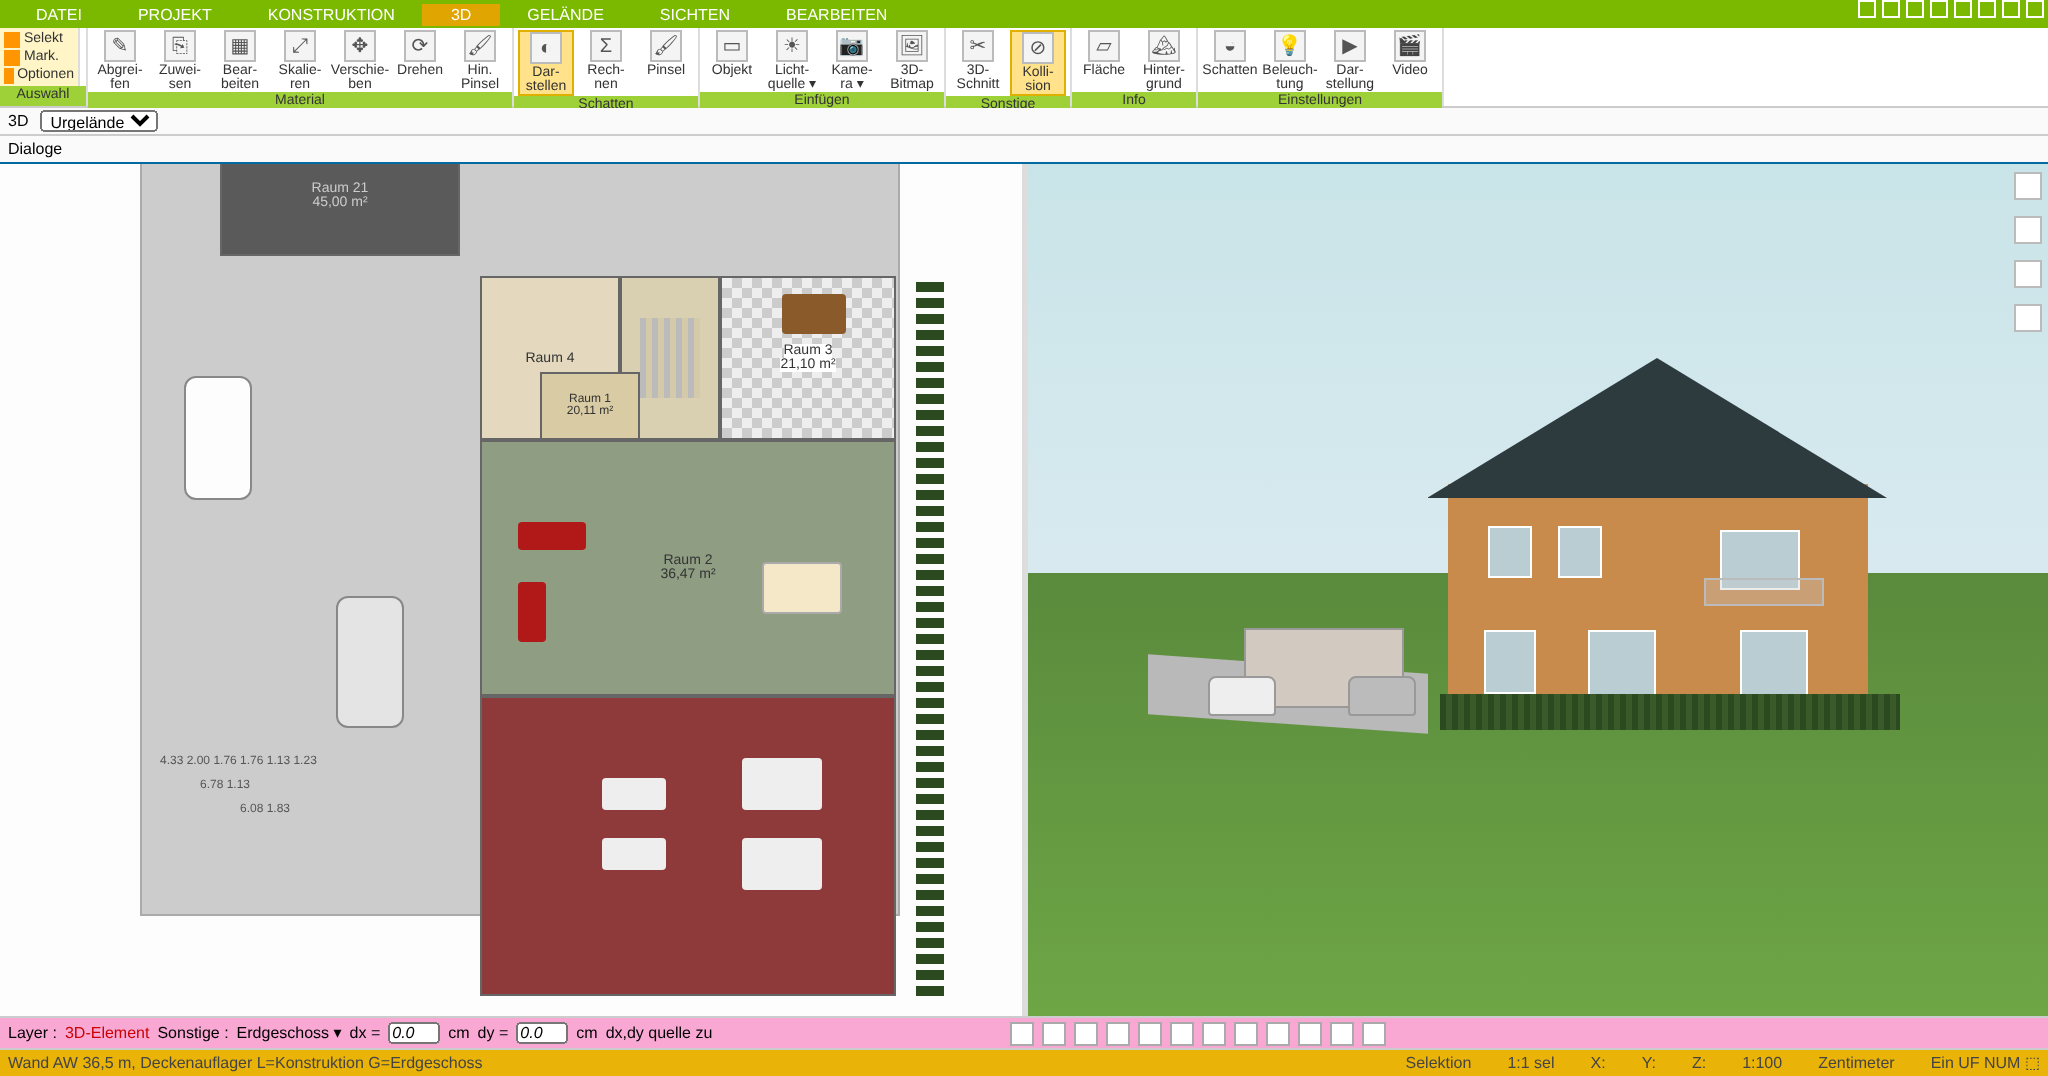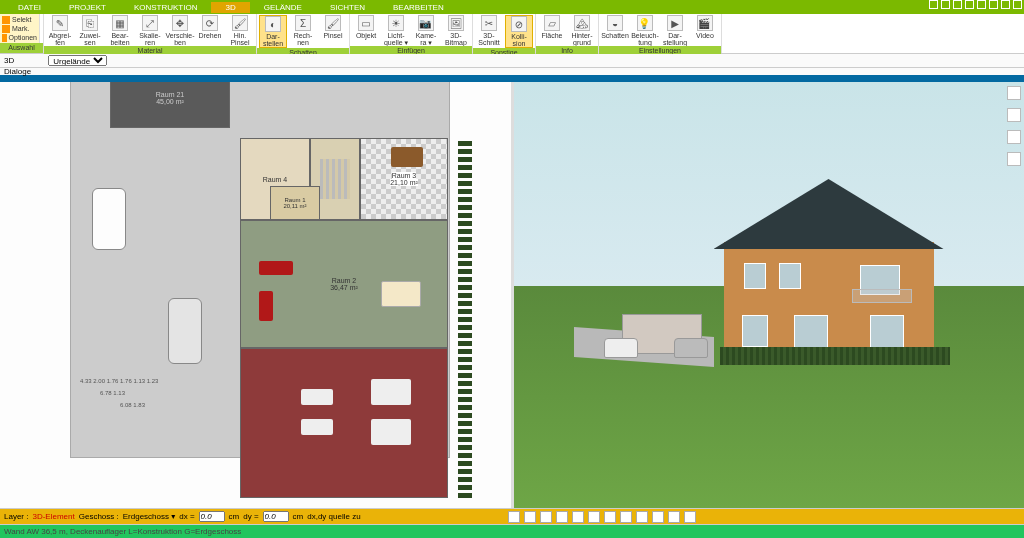--- a/index.html
+++ b/index.html
@@ -19,21 +19,21 @@
   .ribbon .preicon { width: 8px; height: 8px; background: #ff9500; display: inline-block; }
   .ribbon .group { display: flex; flex-direction: column; border-right: 1px solid #ddd; }
   .ribbon .tools { display: flex; flex: 1; padding: 1px 2px 0 2px; gap: 2px; }
   .ribbon .tool { display: flex; flex-direction: column; align-items: center; width: 28px; text-align: center; cursor: pointer; line-height: 7px; }
   .ribbon .tool.active { background: #ffe28a; border: 1px solid #e0b000; }
   .ribbon .tool .ico { width: 16px; height: 16px; margin-bottom: 1px; display: inline-flex; align-items: center; justify-content: center; background: #f4f4f4; border: 1px solid #bbb; font-size: 10px; color: #555; }
   .ribbon .glabel { height: 10px; background: #9ed038; text-align: center; font-size: 7px; color: #333; line-height: 10px; }
 
   
   .subbar { height: 14px; background: #fafafa; border-bottom: 1px solid #ccc; display: flex; align-items: center; font-size: 8px; padding: 0 4px; gap: 6px; }
-  .subbar select { font-size: 8px; height: 11px; margin-left: 28px; }
+  .subbar select { font-size: 8px; height: 11px; }
 
   
   .main { flex: 1; display: flex; overflow: hidden; background: #fff; }
   .view2d, .view3d { flex: 1; position: relative; overflow: hidden; }
   .view2d { border-right: 3px solid #ddd; background: #fdfdfd; }
 
   
   .plan { position: absolute; left: 40px; top: -4px; width: 420px; height: 470px; }
   .lot  { position: absolute; left: 30px; top: 0; width: 380px; height: 380px; border: 1px solid #aaa; background: #ccc; }
   .room { position: absolute; border: 1px solid #666; display: flex; flex-direction: column; align-items: center; justify-content: center; font-size: 7px; color: #333; }
@@ -48,24 +48,24 @@
   .wall { position: absolute; background: #c98b4b; }
   .roof { position: absolute; left: -10px; top: -8px; width: 230px; height: 70px; background: #2d3a3e; clip-path: polygon(50% 0, 100% 100%, 0 100%); }
   .window { position: absolute; background: #b9cdd3; border: 1px solid #fff; }
   .balcony { position: absolute; border: 1px solid #bbb; background: rgba(200,200,200,.35); }
   .garage { position: absolute; left: 108px; top: 232px; width: 80px; height: 40px; background: #d2c9c1; border: 1px solid #999; }
   .car3d { position: absolute; width: 34px; height: 20px; background: #eee; border: 1px solid #999; border-radius: 4px 4px 2px 2px; }
   .sidepanel { position: absolute; right: 0; top: 4px; width: 20px; display: flex; flex-direction: column; gap: 8px; align-items: center; }
   .sidepanel span { width: 14px; height: 14px; border: 1px solid #bbb; background: #fff; display: inline-block; }
 
   
-  .editbar { height: 16px; background: #eab308; border-top: 1px solid #ccc; display: flex; align-items: center; font-size: 8px; gap: 4px; padding: 0 4px; overflow: hidden; }
+  .editbar { height: 16px; background: #f9a8d4; border-top: 1px solid #ccc; display: flex; align-items: center; font-size: 8px; gap: 4px; padding: 0 4px; overflow: hidden; }
   .editbar input { width: 26px; height: 11px; font-size: 8px; font-style: italic; }
   .editbar .eicon { width: 12px; height: 12px; border: 1px solid #aaa; background: #fff; display: inline-block; }
-  .statusbar { height: 14px; background: #22c55e; border-top: 1px solid #ccc; display: flex; align-items: center; font-size: 8px; padding: 0 4px; justify-content: space-between; color: #444; }
+  .statusbar { height: 14px; background: #eab308; border-top: 1px solid #ccc; display: flex; align-items: center; font-size: 8px; padding: 0 4px; justify-content: space-between; color: #444; }
   .statusbar .right { display: flex; gap: 18px; }
 </style>
 </head>
 <body>
 
 <div class="menubar">
   <div id="menu-items" style="display:flex;">
       <div class="item">DATEI</div>
       <div class="item">PROJEKT</div>
       <div class="item">KONSTRUKTION</div>
@@ -223,21 +223,21 @@
         </div>
         <div class="glabel">Einstellungen</div>
       </div>
     </div>
 </div>
 
 <div class="subbar">
   <span>3D</span>
   <select><option>Urgelände</option></select>
 </div>
-<div class="subbar" style="border-bottom:7px solid #0369a1;">
+<div class="subbar" style="border-bottom:1px solid #0369a1;">
   <span>Dialoge</span>
 </div>
 
 <div class="main">
   <div class="view2d">
     <div class="plan">
       <div class="lot"></div>
 
       <div class="room" style="left:70px;top:-10px;width:120px;height:60px;background:#5a5a5a;color:#ccc;">
         <span>Raum 21</span>
@@ -309,21 +309,21 @@
         <span></span>
         <span></span>
         <span></span>
       </div>
   </div>
 </div>
 
 <div class="editbar">
   <span>Layer :</span>
   <span style="color:#c00;">3D-Element</span>
-  <span>Geschoss :</span>
+  <span>Sonstige :</span>
   <span>Erdgeschoss ▾</span>
   <span>dx =</span>
   <input value="0.0" style="">
   <span>cm</span>
   <span>dy =</span>
   <input value="0.0" style="">
   <span>cm</span>
   <span>dx,dy quelle zu</span>
   <span style="flex:.3"></span>
   <span class="eicon"></span>
@@ -335,13 +335,23 @@
   <span class="eicon"></span>
   <span class="eicon"></span>
   <span class="eicon"></span>
   <span class="eicon"></span>
   <span class="eicon"></span>
   <span class="eicon"></span>
 </div>
 
 <div class="statusbar">
   <span>Wand AW 36,5 m, Deckenauflager L=Konstruktion G=Erdgeschoss</span>
+  <div class="right">
+    <span>Selektion</span>
+    <span>1:1 sel</span>
+    <span>X:</span>
+    <span>Y:</span>
+    <span>Z:</span>
+    <span>1:100</span>
+    <span>Zentimeter</span>
+    <span>Ein  UF NUM ⬚</span>
+  </div>
 </div>
 
 </body></html>

